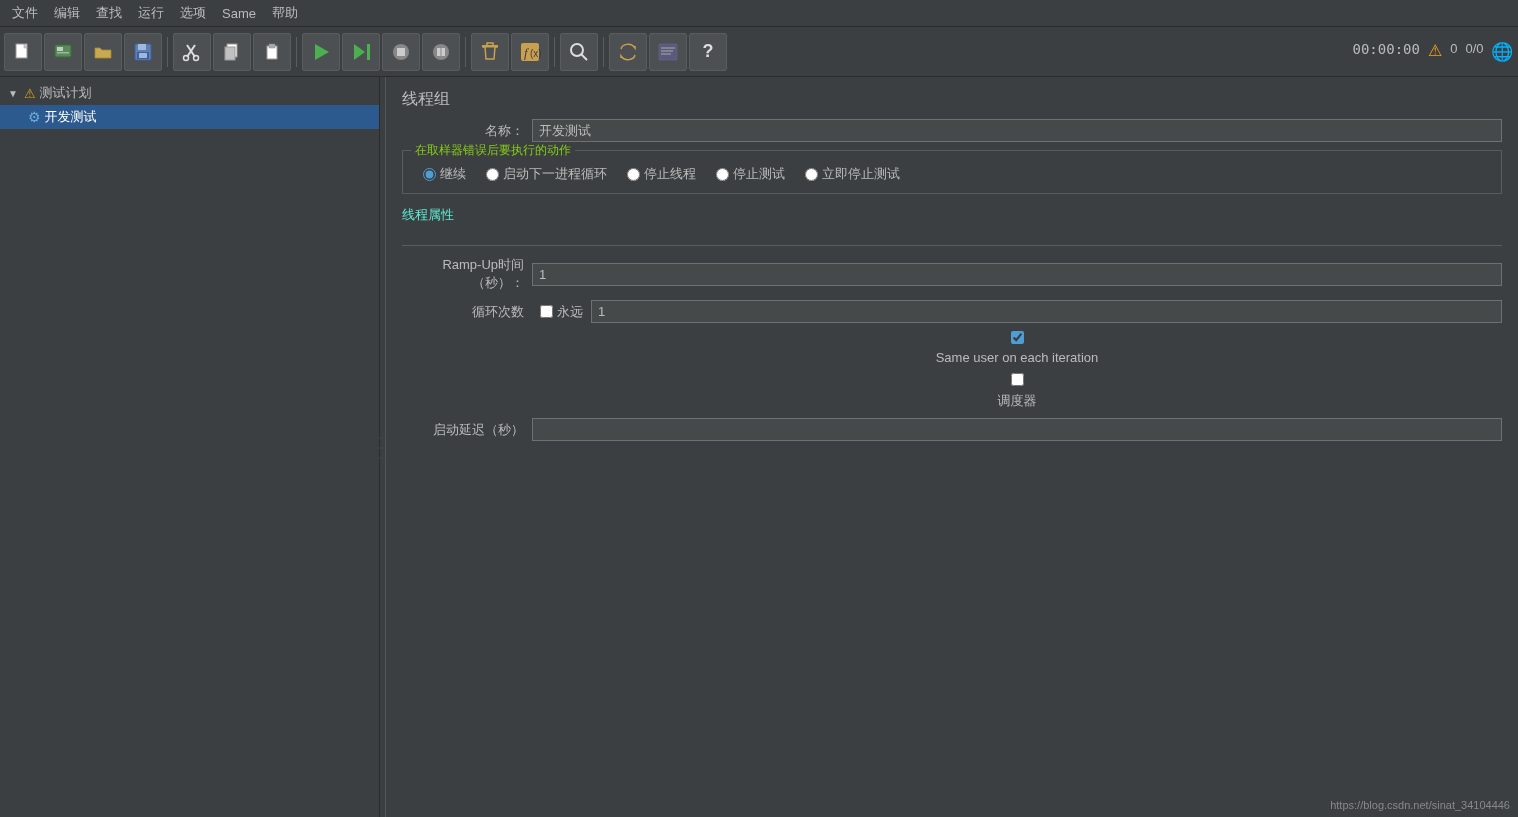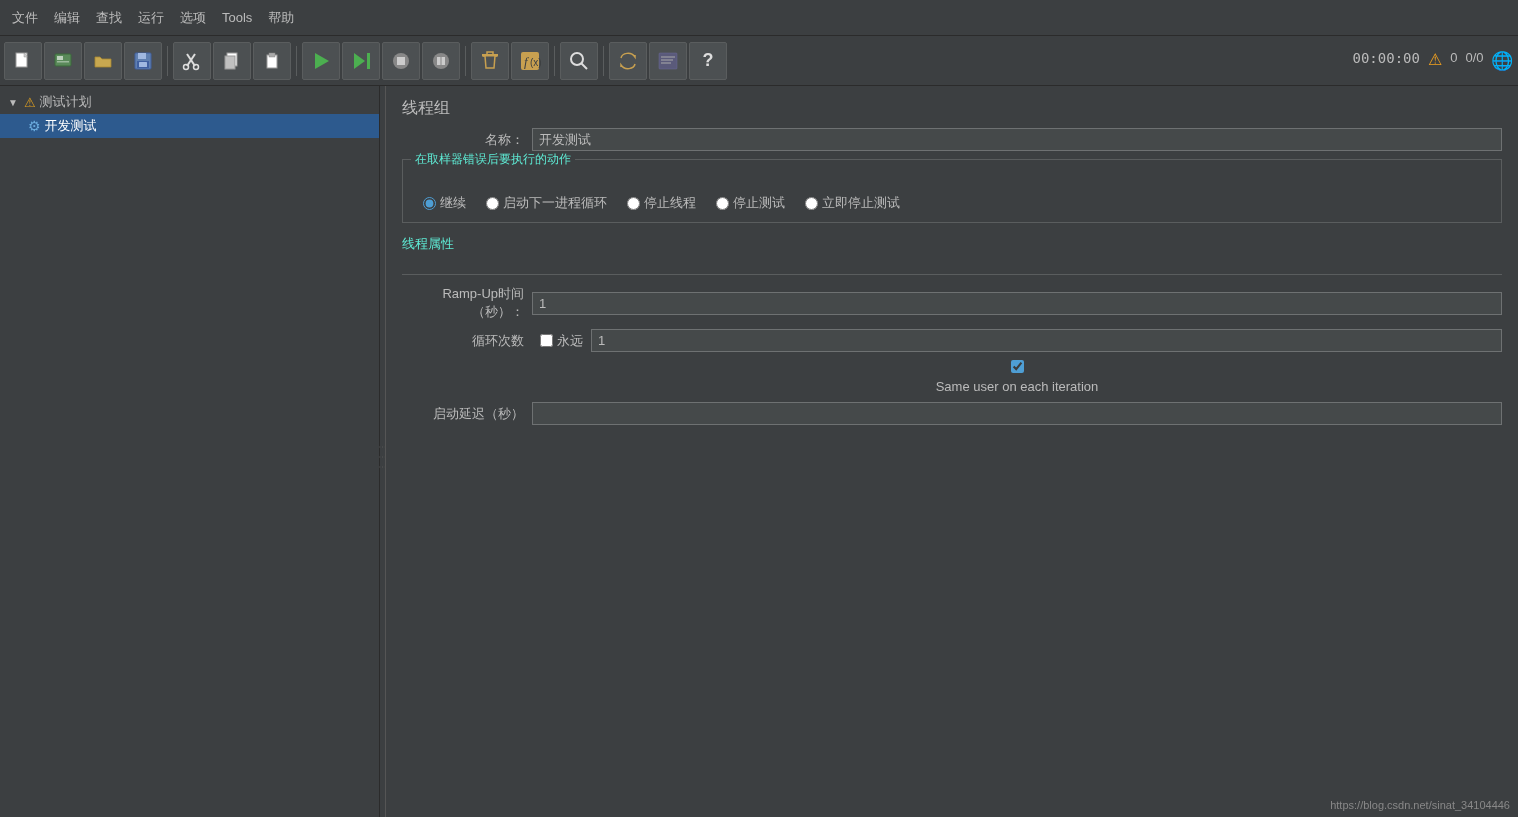--- a/index.html
+++ b/index.html
@@ -13,21 +13,21 @@
       overflow: hidden;
     }
 
     
     .menubar {
       background: #3c3f41;
       border-bottom: 1px solid #2b2b2b;
       display: flex;
       align-items: center;
       padding: 2px 4px;
-      height: 36px;
+      height: 27px;
     }
     .menubar-item {
       padding: 2px 8px;
       color: #bbb;
       cursor: pointer;
       font-size: 13px;
     }
 
     
     .toolbar {
@@ -159,21 +159,20 @@
       display: flex;
       align-items: center;
       gap: 20px;
       padding-left: 8px;
     }
     .radio-item {
       display: flex;
       align-items: center;
       gap: 4px;
       cursor: pointer;
-      margin-top: 20px;
     }
     .radio-input {
       accent-color: #4e9ed4;
       cursor: pointer;
     }
 
     
     .thread-props-title {
       color: #5eead4;
       font-size: 13px;
@@ -218,21 +217,21 @@
   </style>
 </head>
 <body>
 
 <div class="menubar">
   <span class="menubar-item">文件</span>
   <span class="menubar-item">编辑</span>
   <span class="menubar-item">查找</span>
   <span class="menubar-item">运行</span>
   <span class="menubar-item">选项</span>
-  <span class="menubar-item">Tools</span>
+  <span class="menubar-item">Same</span>
   <span class="menubar-item">帮助</span>
 </div>
 
 <div class="toolbar">
 
   <div class="toolbar-btn">
     <svg width="20" height="20" viewBox="0 0 20 20">
         <rect x="3" y="2" width="11" height="14" fill="white" stroke="#999" stroke-width="1"></rect>
         <polyline points="11,2 14,5 14,6 11,6 11,2" fill="#ccc" stroke="#999" stroke-width="0.5"></polyline>
       </svg>
@@ -395,21 +394,21 @@
   <div class="content">
     <div class="section-title">线程组</div>
 
     <div class="form-row">
       <span class="form-label">名称：</span>
       <input class="form-input" type="text" value="开发测试" style="">
     </div>
 
 
     <div style="border: 1px solid #5a5d5e; margin: 8px 0 12px 0; padding: 8px 12px 10px 12px; position: relative;">
-      <div style="position:absolute; top:-9px; left:8px; background:#3c3f41; padding:0 4px; font-size:12px; color:#5eead4;">在取样器错误后要执行的动作</div>
+      <div style="position:absolute; top:-9px; left:8px; background:#3c3f41; padding:0 4px; font-size:12px; color:#84cc16;">在取样器错误后要执行的动作</div>
       <div class="radio-group" style="margin-top:6px;">
         <label class="radio-item">
           <input type="radio" class="radio-input" name="error-action" checked="" style="">
           <span>继续</span>
         </label>
         <label class="radio-item">
           <input type="radio" class="radio-input" name="error-action" style="">
           <span>启动下一进程循环</span>
         </label>
         <label class="radio-item">
@@ -444,20 +443,24 @@
         </div>
         <input class="form-input" type="text" value="1" style="flex: 1 1 0%;">
       </div>
 
       <div class="checkbox-row">
         <input type="checkbox" class="checkbox-input" checked="" style="">
         <span>Same user on each iteration</span>
       </div>
 
 
+      <div class="checkbox-row">
+        <input type="checkbox" class="checkbox-input" style="">
+        <span>调度器</span>
+      </div>
 
 
       <div class="form-row">
         <span class="form-label">启动延迟（秒）</span>
         <input class="form-input" type="text" value="" style="">
       </div>
     </div>
   </div>
 </div>
 

